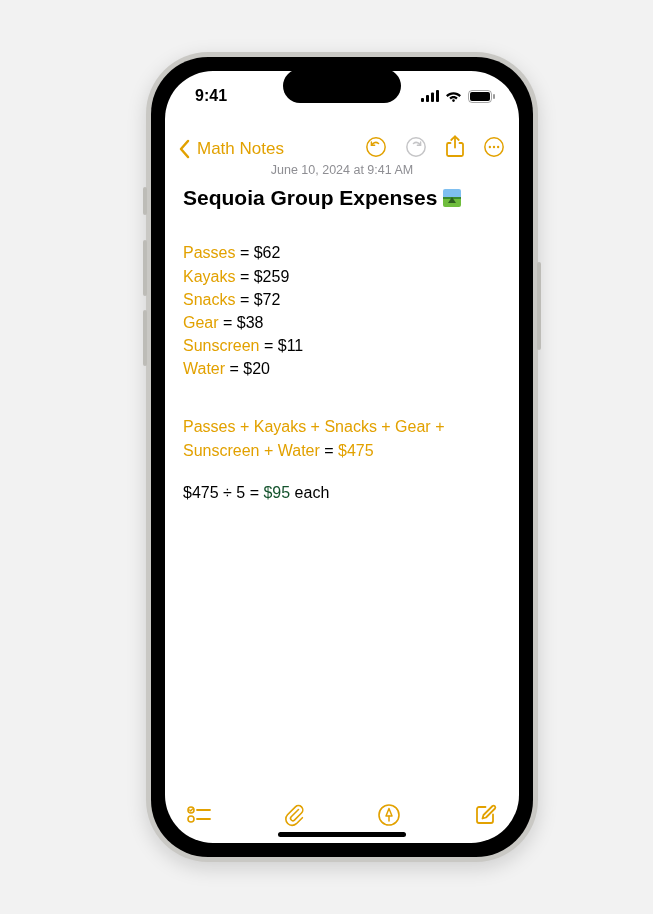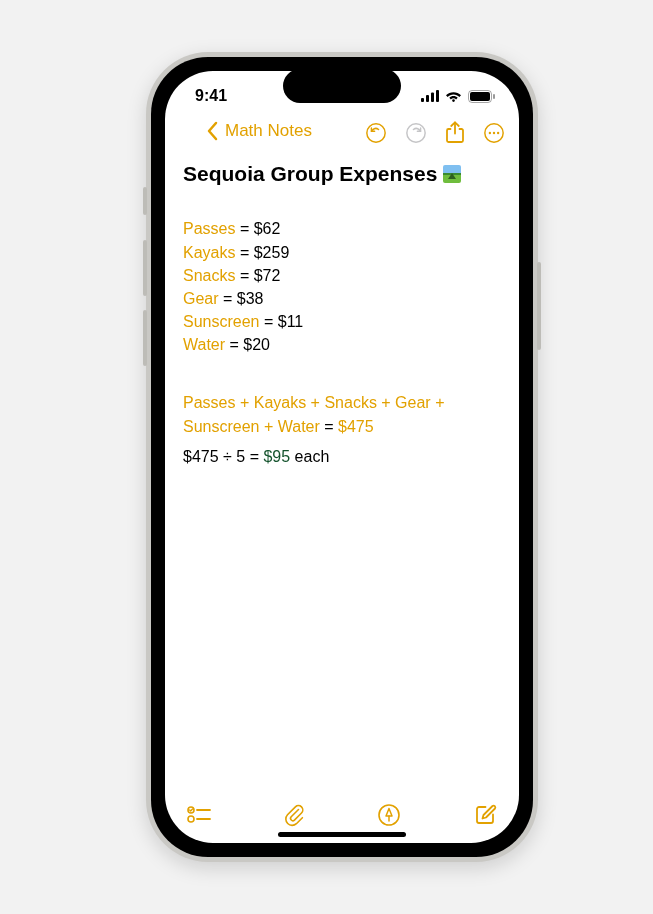--- a/index.html
+++ b/index.html
@@ -82,25 +82,24 @@
   .status-bar .time { width: 60px; letter-spacing: 0; }
   .status-right {
     display: flex; align-items: center; gap: 6px;
   }
   .status-right svg { display: block; }
 
   
   .nav {
     height: 38px;
     display: flex;
-    align-items: flex-start;
+    align-items: flex-end;
     justify-content: space-between;
     padding: 0 14px;
     color: #e2a100;
-    margin-left: 28px;
   }
   .nav-left {
     display: flex; align-items: center; gap: 2px;
     font-size: 17px;
   }
   .nav-icons {
     display: flex; align-items: center; gap: 18px;
   }
   .icon-btn { display:flex; align-items:center; justify-content:center; }
   .disabled { color: #c5c5c7; }
@@ -137,21 +136,21 @@
   .emoji-pic::after { 
     content:""; position:absolute; left:5px; bottom:4px;
     width:0;height:0;
     border-left:4px solid transparent;
     border-right:4px solid transparent;
     border-bottom:6px solid #2e5f20;
   }
   .expense-list { margin-bottom: 34px; }
   .exp-line { white-space: nowrap; }
   .exp-line .lbl { color: #e2a100; }
-  .sum-block { margin-bottom: 6px; line-height: 1.5; }
+  .sum-block { margin-bottom: 18px; line-height: 1.5; }
   .sum-block .term { color: #e2a100; }
   .sum-block .op { color: #e2a100; }
   .sum-block .raw { color:#000; }
   .sum-result { color: #e2a100; }
   .div-line { }
   .div-line .ans { color: #14532d; }
 
   
   .bottom-bar {
     height: 50px;
@@ -236,20 +235,21 @@
               <svg width="22" height="22" viewBox="0 0 24 24">
                 <circle cx="12" cy="12" r="10" fill="none" stroke="#e2a100" stroke-width="1.6"></circle>
                 <circle cx="7.5" cy="12" r="1.3" fill="#e2a100"></circle>
                 <circle cx="12" cy="12" r="1.3" fill="#e2a100"></circle>
                 <circle cx="16.5" cy="12" r="1.3" fill="#e2a100"></circle>
               </svg>
             </span>
           </div>
         </div>
 
+        <div class="note-date">June 10, 2024 at 9:41 AM</div>
 
         <div class="content">
           <div class="title">
             <span>Sequoia Group Expenses</span>
             <span class="emoji-pic"></span>
           </div>
 
           <div class="expense-list" id="expense-list">
               <div class="exp-line"><span class="lbl">Passes</span><span> = </span><span>$62</span></div>
               <div class="exp-line"><span class="lbl">Kayaks</span><span> = </span><span>$259</span></div>

